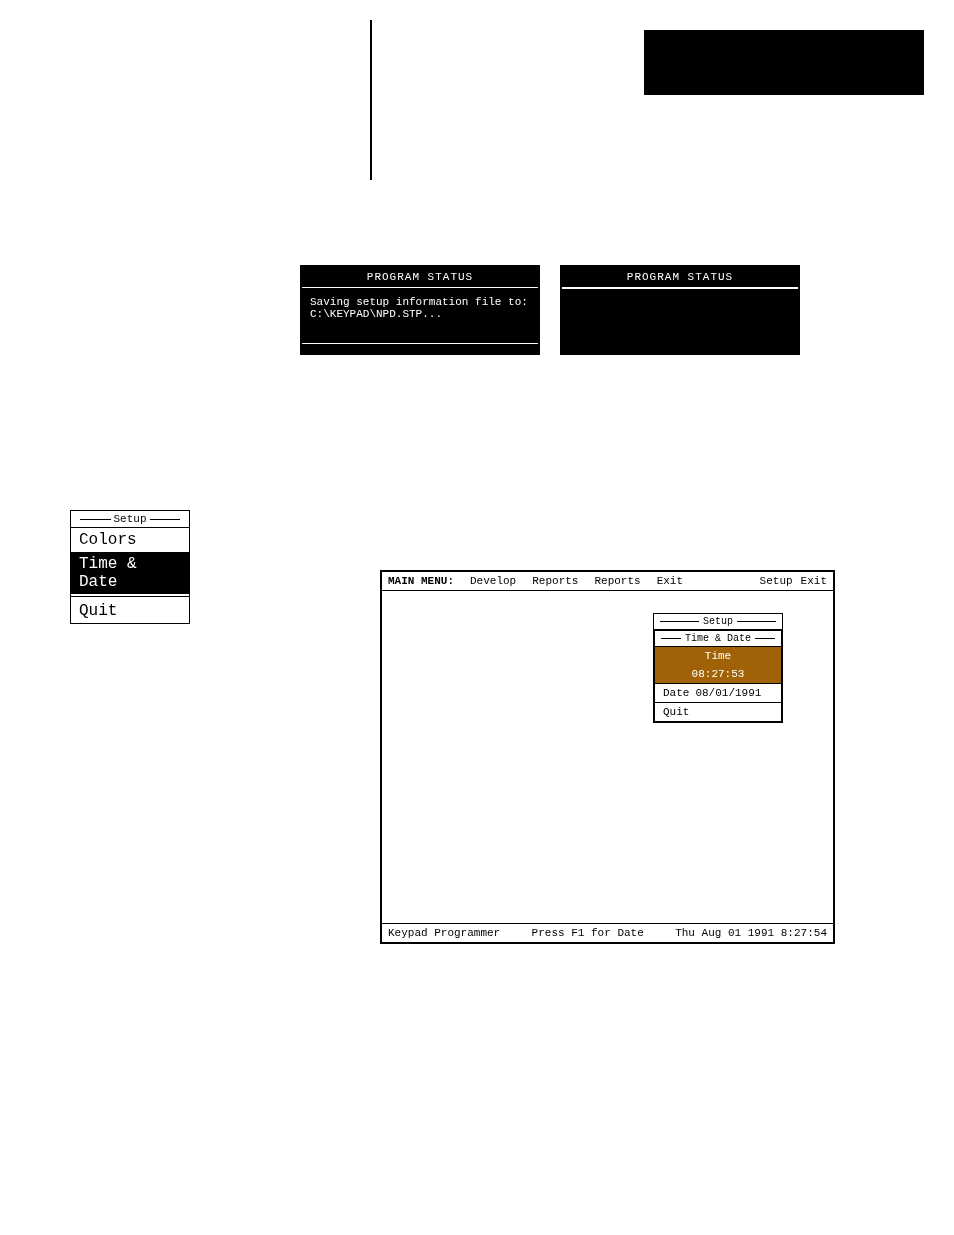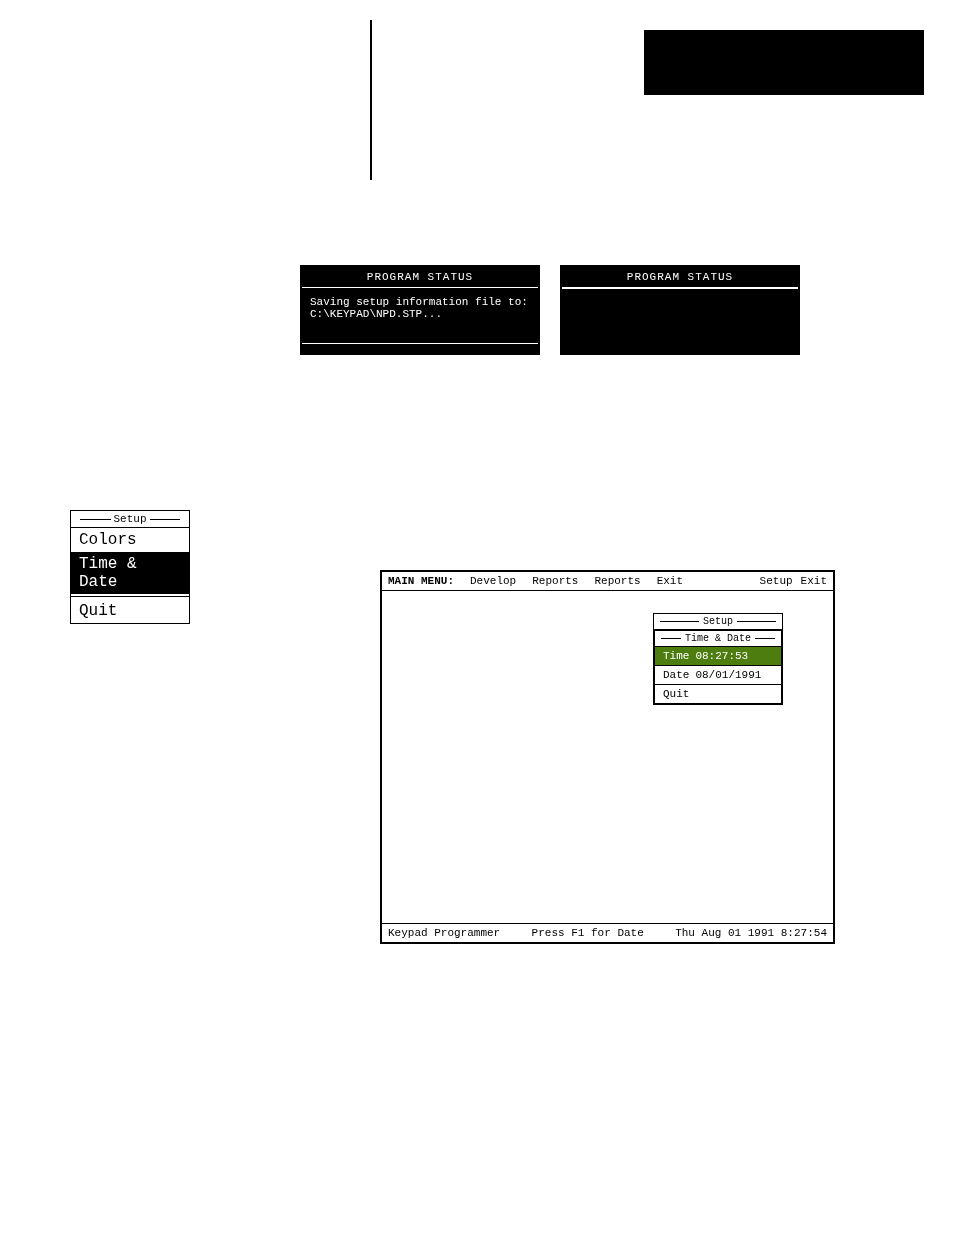--- a/index.html
+++ b/index.html
@@ -205,22 +205,23 @@
     .dropdown-item {
       padding: 3px 8px;
       font-size: 11px;
       cursor: pointer;
       display: flex;
       align-items: center;
       gap: 6px;
     }
 
     .dropdown-item.selected {
-      background: #4d7c0f;
+      background: #a16207;
       color: #fff;
+      flex-direction: column;
     }
 
     .dropdown-divider {
       border-top: 1px solid #000;
     }
 
   </style>
 </head>
 <body>
 

